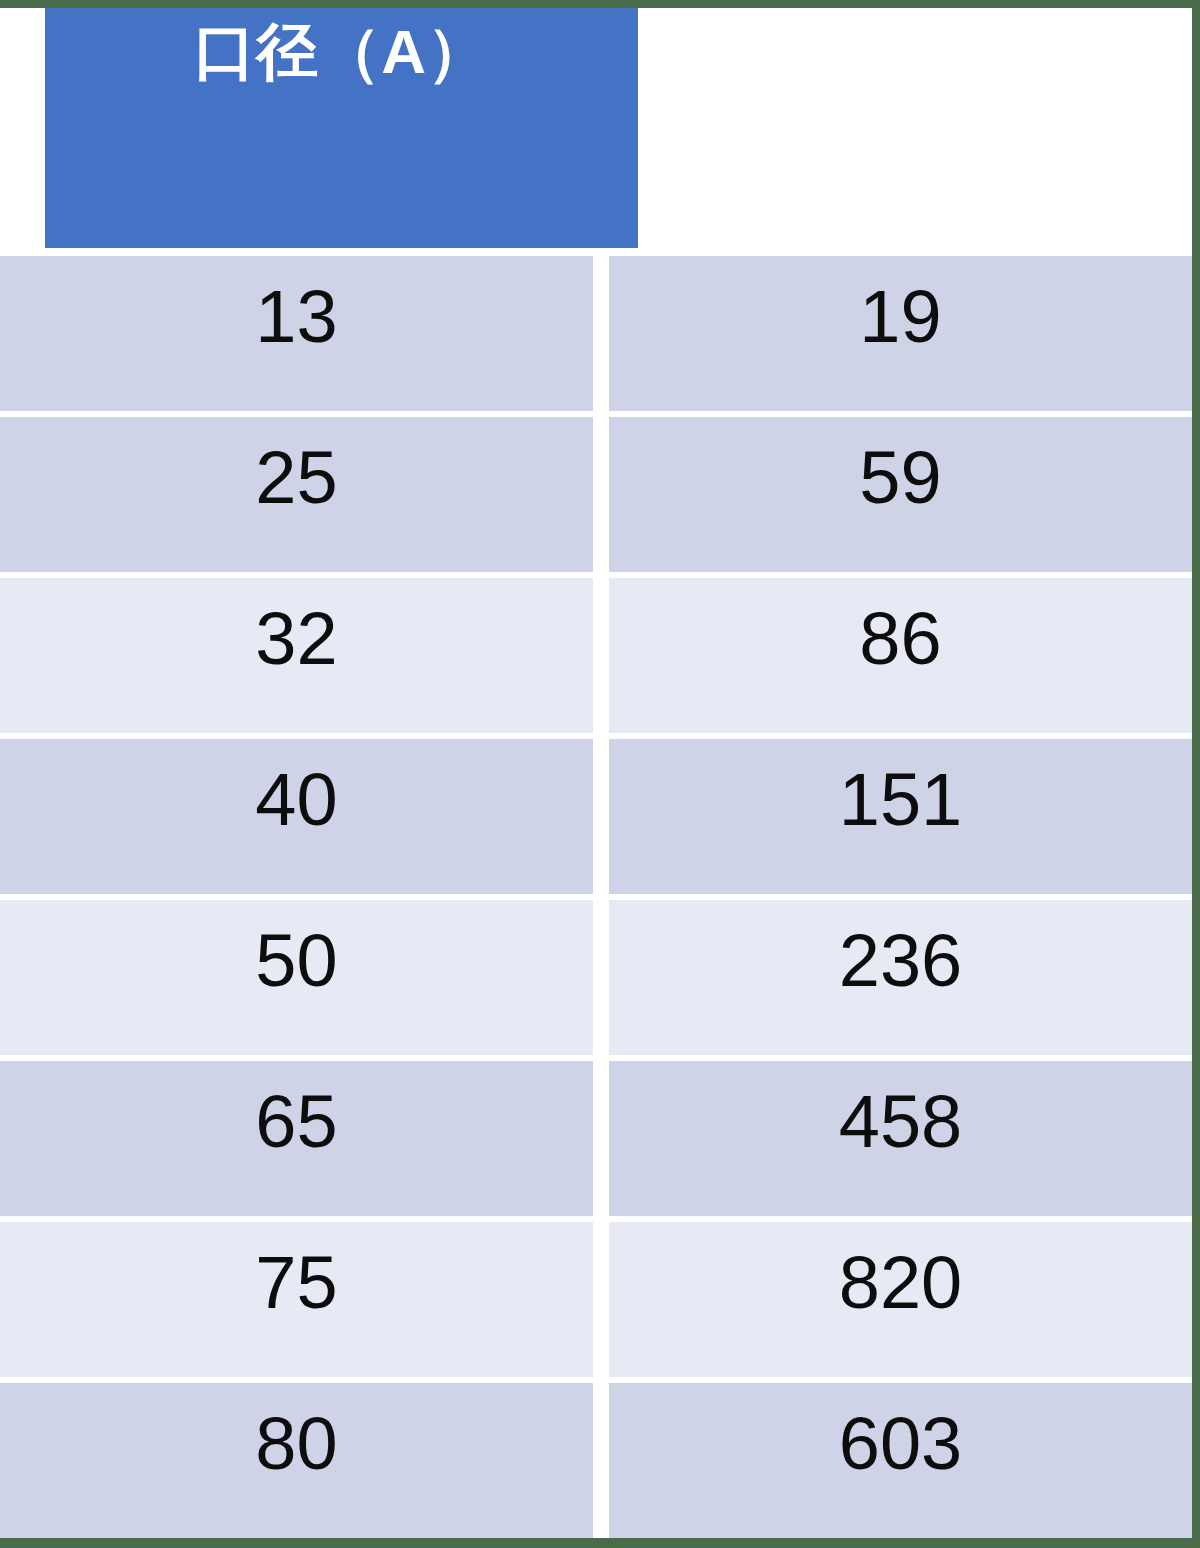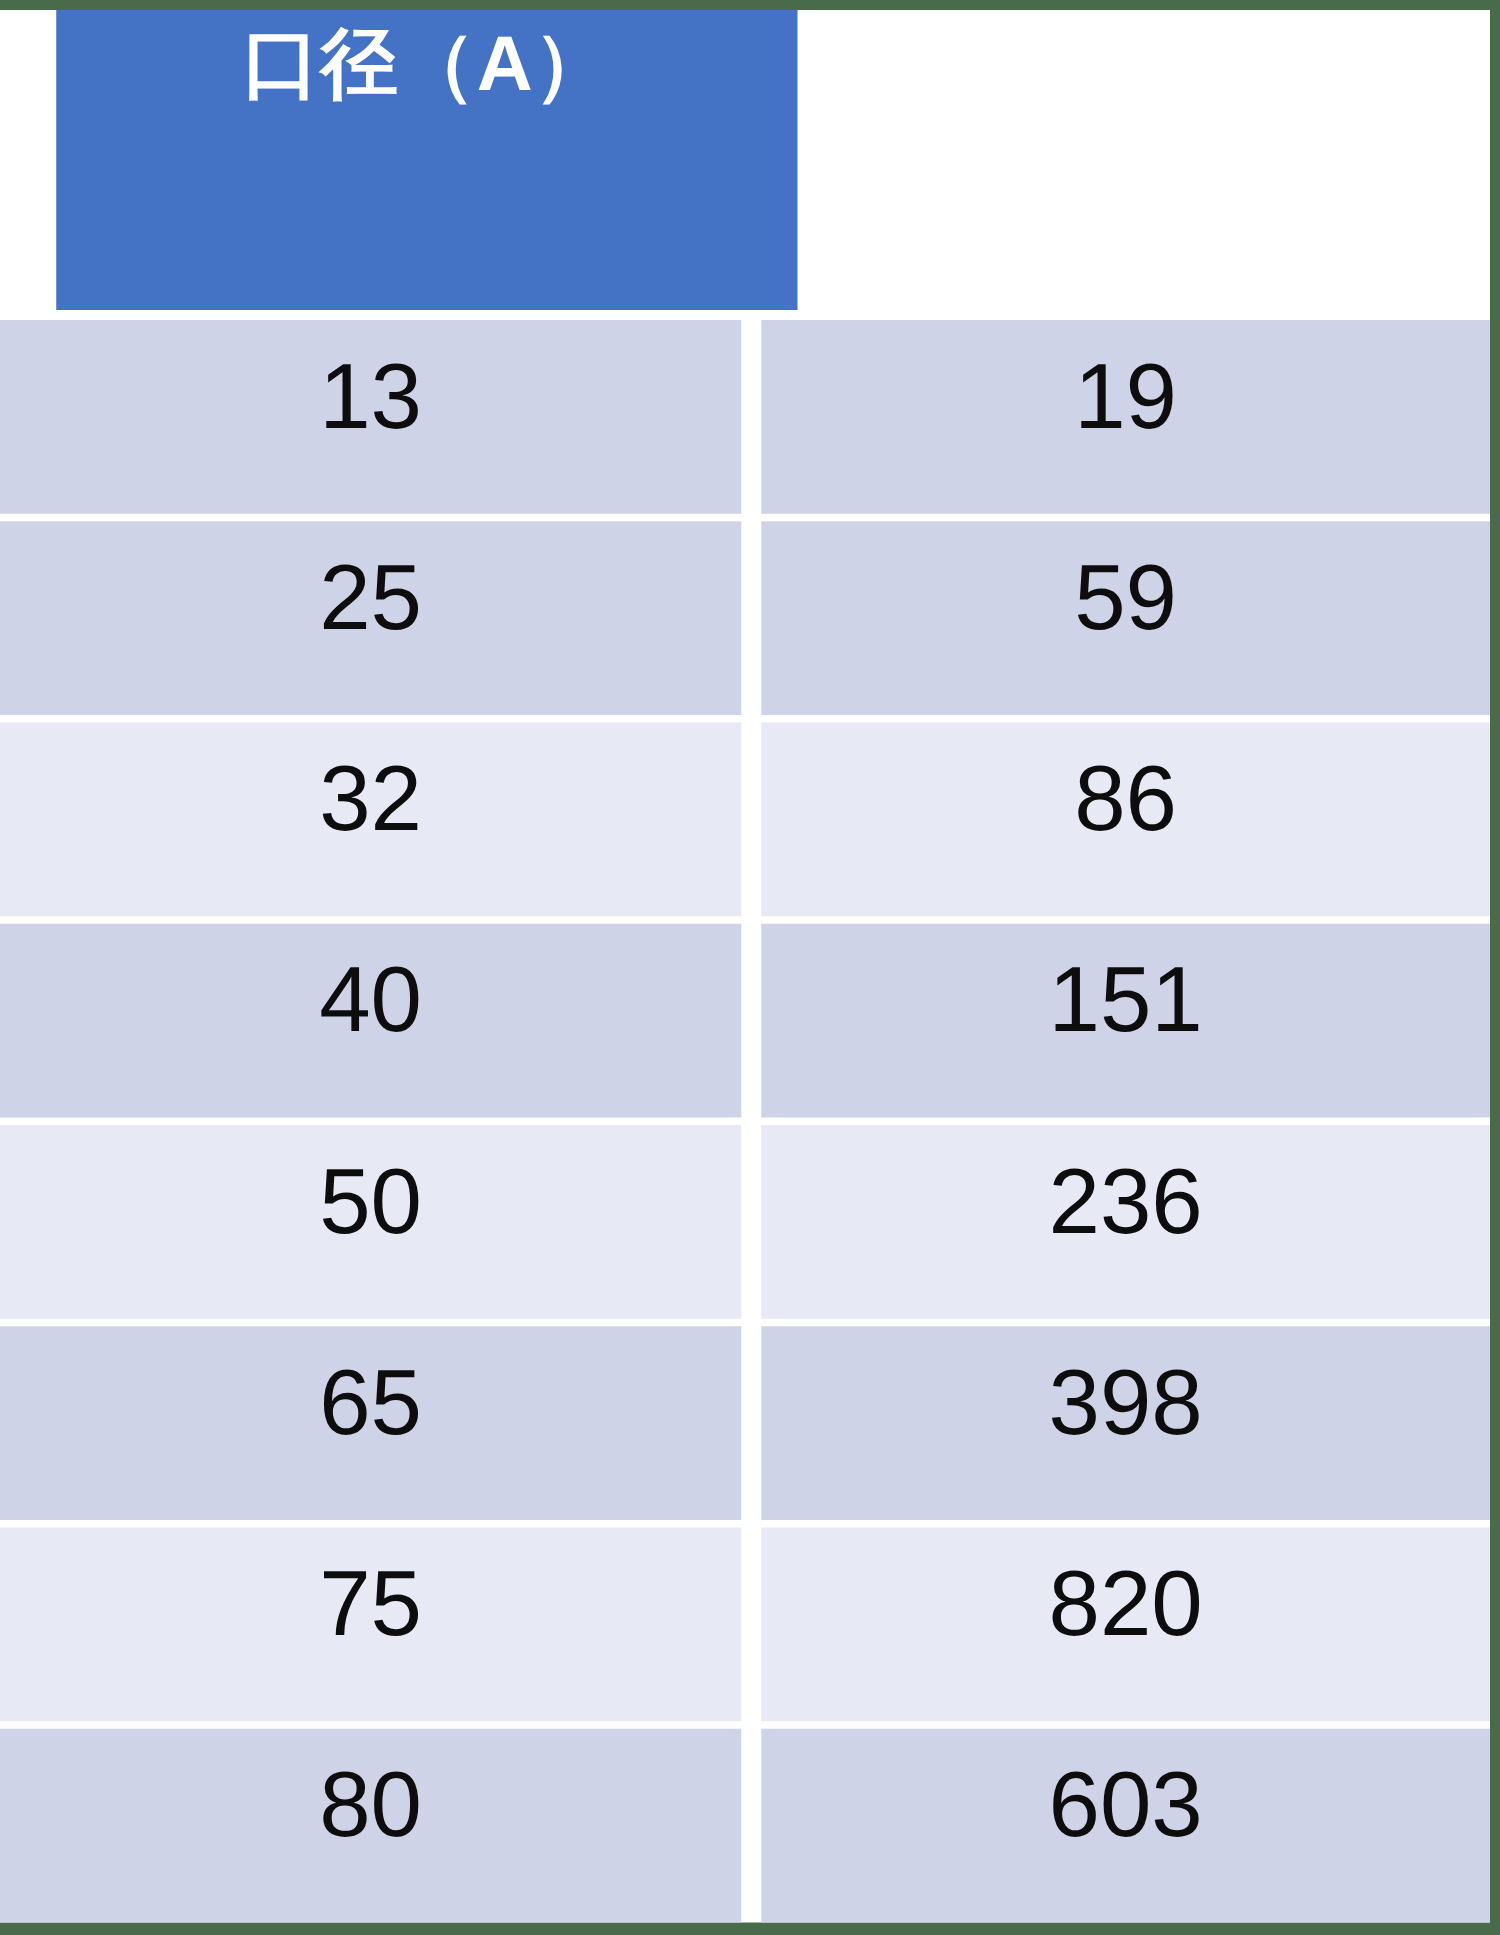--- a/index.html
+++ b/index.html
@@ -133,21 +133,21 @@
         <div class="td col-b">151</div>
       </div>
 
       <div class="tr shade-light">
         <div class="td col-a">50</div>
         <div class="td col-b">236</div>
       </div>
 
       <div class="tr shade-dark">
         <div class="td col-a">65</div>
-        <div class="td col-b">398</div>
+        <div class="td col-b">458</div>
       </div>
 
       <div class="tr shade-light">
         <div class="td col-a">75</div>
         <div class="td col-b">820</div>
       </div>
 
       <div class="tr shade-dark">
         <div class="td col-a">80</div>
         <div class="td col-b">603</div>

